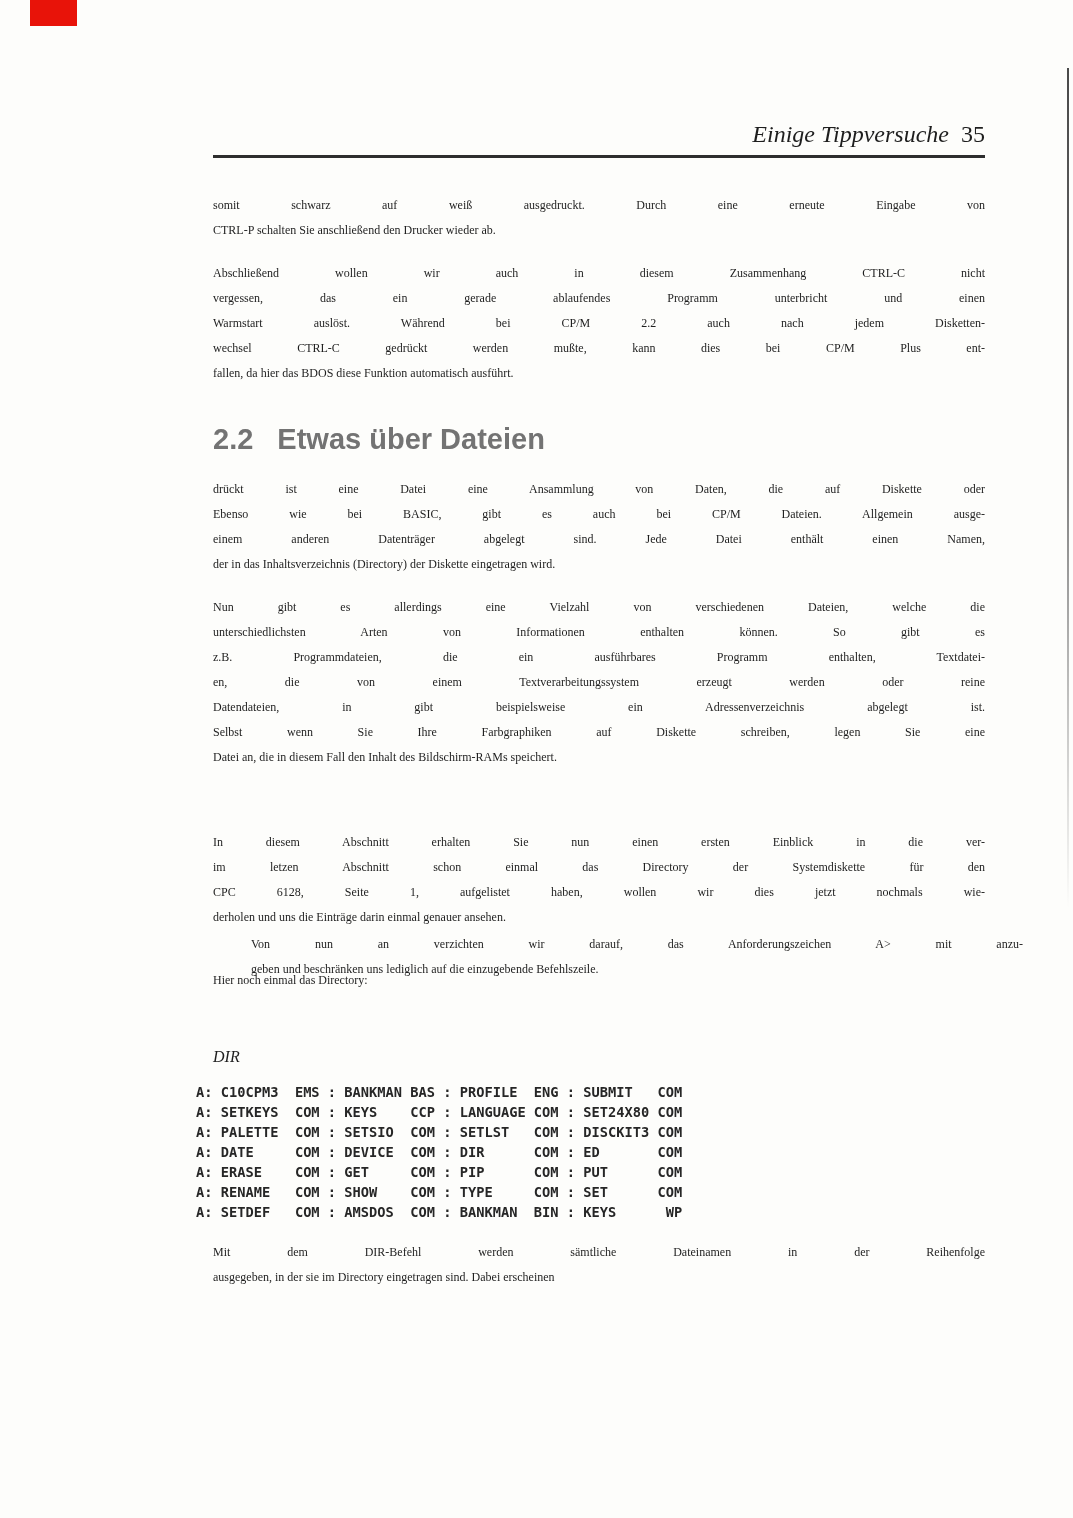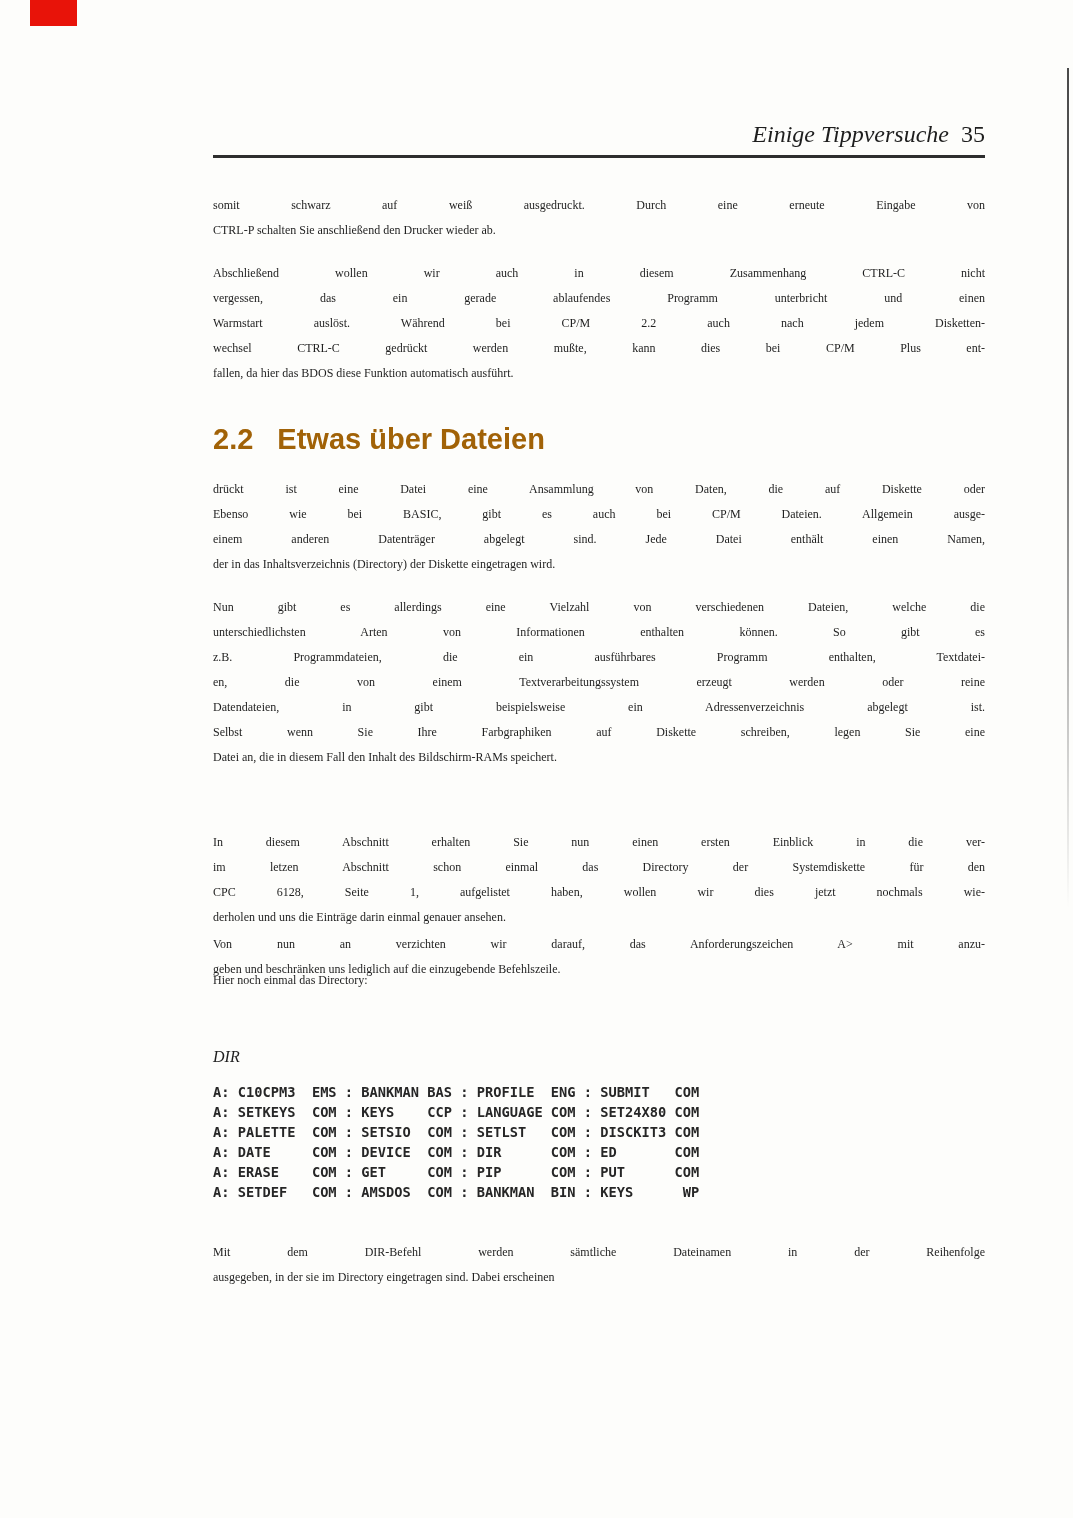--- a/index.html
+++ b/index.html
@@ -43,45 +43,45 @@
     left: 213px; width: 772px;
     font-size: 12px; line-height: 25px;
   }
   .para .tline { text-align: justify; text-align-last: justify; }
   .para .tline-last { text-align-last: left; }
 
   .section-heading {
     left: 213px; top: 422px; width: 772px;
     font-family: "Liberation Sans", sans-serif;
     font-weight: bold; font-size: 29px; line-height: 34px;
-    color: #a16207;
+    color: #737373;
     white-space: nowrap;
   }
   .section-heading .sec-num { margin-right: 24px; }
 
   .dir-command {
     left: 213px; top: 1044px;
     font-style: italic; font-size: 16px; line-height: 25px;
   }
 
   .listing {
-    left: 213px; top: 1082px; width: 772px;
+    left: 196px; top: 1082px; width: 772px;
     font-family: "DejaVu Sans Mono", monospace;
     font-weight: bold;
     font-size: 13.7px; line-height: 20px;
     color: #262626;
   }
   .listing .tline { white-space: pre; text-align: left; text-align-last: left; }
 
   .p1 { top: 193px; }
   .p2 { top: 261px; }
   .p3 { top: 477px; }
   .p4 { top: 595px; }
   .p5 { top: 830px; }
-  .p6 { top: 932px; }
+  .p6 { top: 932px; margin-left: 38px; }
   .p7 { top: 956px; margin-top: 12px; }
   .p8 { top: 1240px; }
 </style>
 </head>
 <body>
 
 <div class="abs red-marker"></div>
 <div class="abs page-edge"></div>
 
 <div class="abs running-header">
@@ -136,19 +136,20 @@
   </div>
 
 <div class="abs dir-command">DIR</div>
 
 <div class="abs listing">
     <div class="tline">A: C10CPM3  EMS : BANKMAN BAS : PROFILE  ENG : SUBMIT   COM</div>
     <div class="tline">A: SETKEYS  COM : KEYS    CCP : LANGUAGE COM : SET24X80 COM</div>
     <div class="tline">A: PALETTE  COM : SETSIO  COM : SETLST   COM : DISCKIT3 COM</div>
     <div class="tline">A: DATE     COM : DEVICE  COM : DIR      COM : ED       COM</div>
     <div class="tline">A: ERASE    COM : GET     COM : PIP      COM : PUT      COM</div>
+    <div class="tline">A: RENAME   COM : SHOW    COM : TYPE     COM : SET      COM</div>
     <div class="tline tline-last">A: SETDEF   COM : AMSDOS  COM : BANKMAN  BIN : KEYS      WP</div>
   </div>
 
 <div class="abs para p8">
     <div class="tline">Mit dem DIR-Befehl werden sämtliche Dateinamen in der Reihenfolge</div>
     <div class="tline tline-last">ausgegeben, in der sie im Directory eingetragen sind. Dabei erscheinen</div>
   </div>
 
 </body></html>

